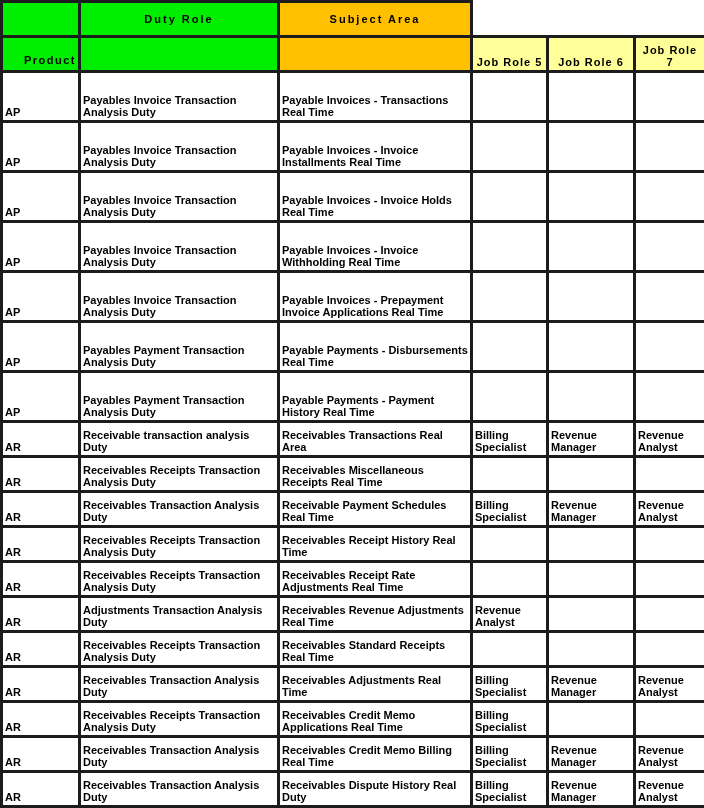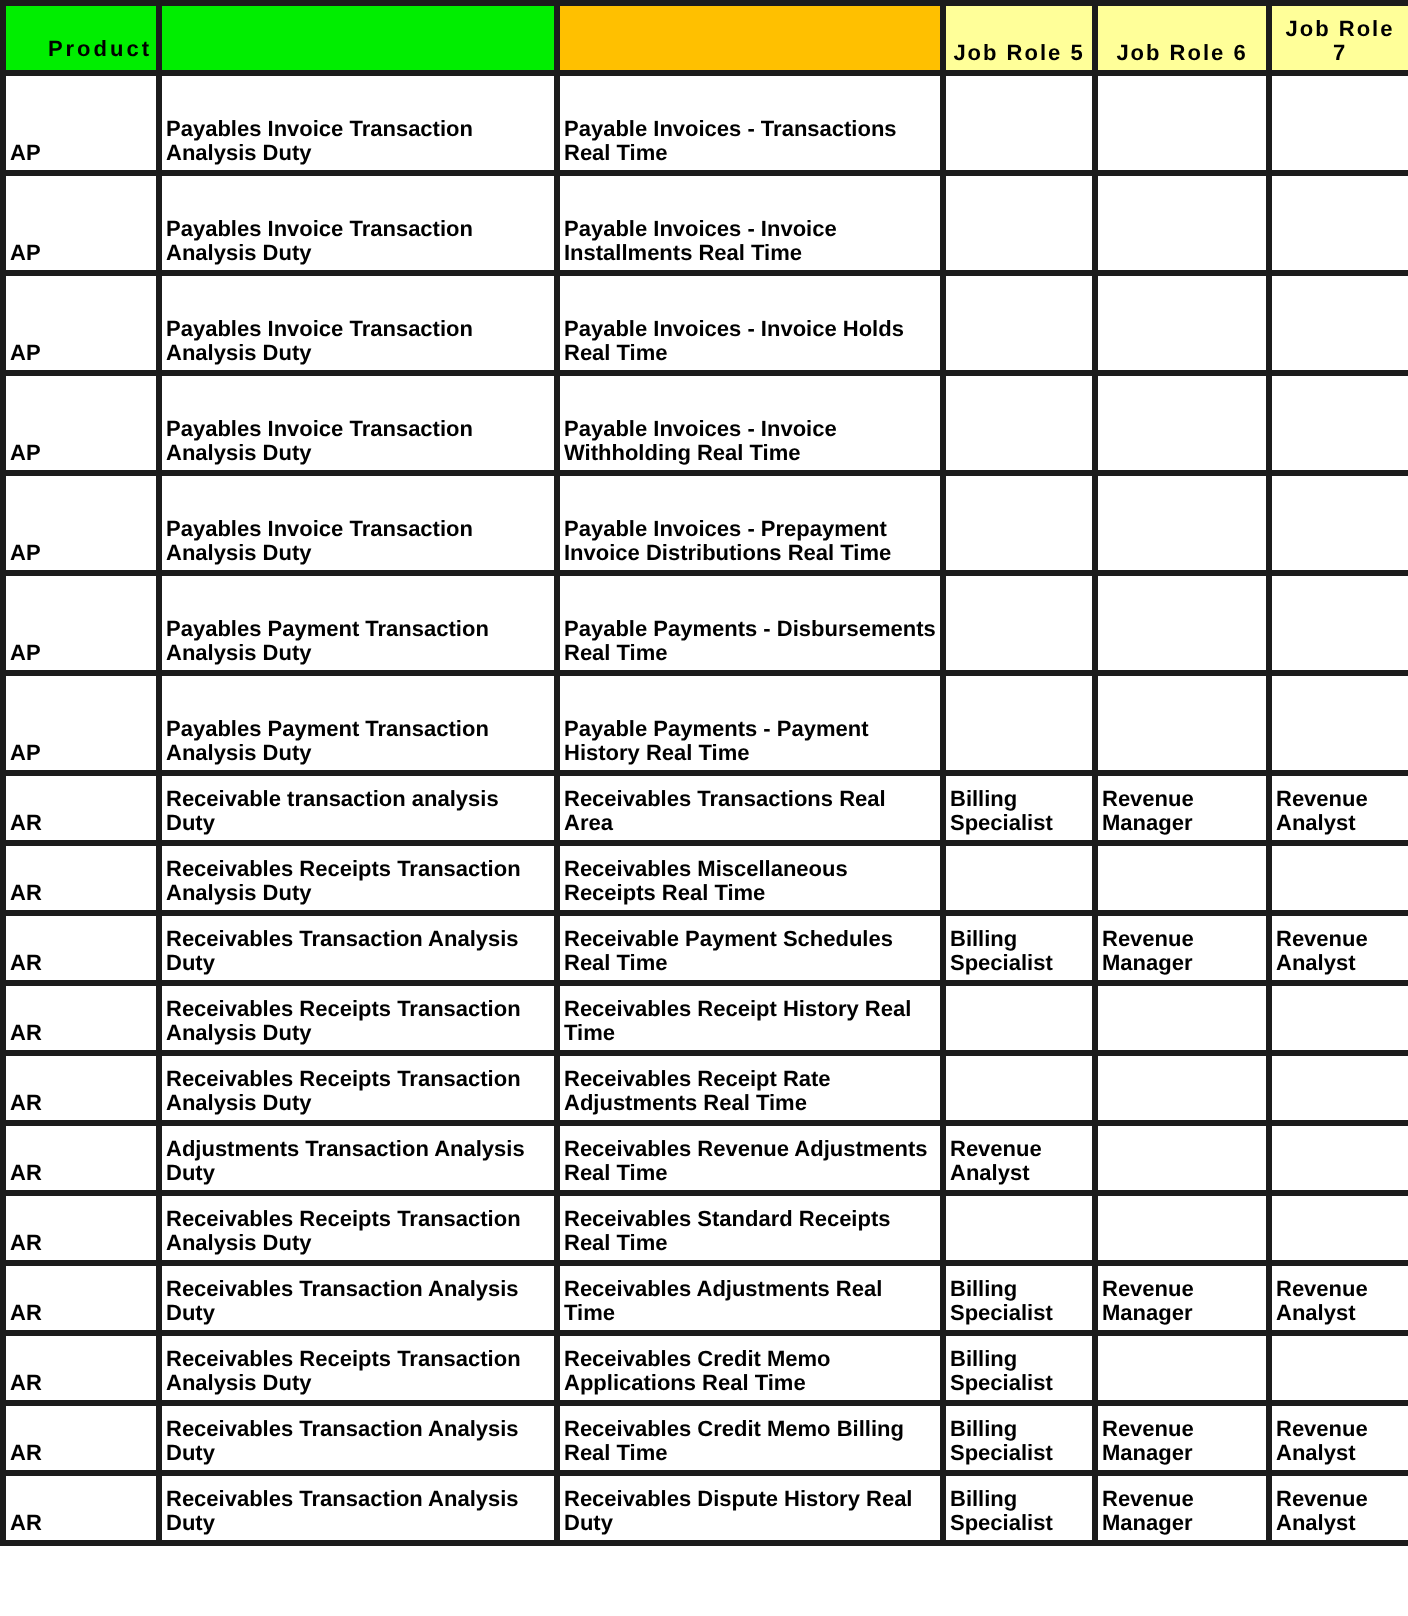--- a/index.html
+++ b/index.html
@@ -34,20 +34,26 @@
   <colgroup>
     <col style="width:78px">
     <col style="width:199px">
     <col style="width:193px">
     <col style="width:76px">
     <col style="width:87px">
     <col style="width:71px">
   </colgroup>
   <thead>
     <tr>
+      <th class="green"></th>
+      <th class="green band-hdr">Duty Role</th>
+      <th class="gold band-hdr">Subject Area</th>
+      <th class="blank-hdr" colspan="3"></th>
+    </tr>
+    <tr>
       <th class="green product-hdr">Product</th>
       <th class="green"></th>
       <th class="gold"></th>
       <th class="jr-hdr">Job Role 5</th>
       <th class="jr-hdr">Job Role 6</th>
       <th class="jr-hdr">Job Role 7</th>
     </tr>
   </thead>
   <tbody>
       <tr class="row-tall">
@@ -78,21 +84,21 @@
         <td>AP</td>
         <td>Payables Invoice Transaction Analysis Duty</td>
         <td>Payable Invoices - Invoice Withholding Real Time</td>
         <td></td>
         <td></td>
         <td></td>
       </tr>
       <tr class="row-tall">
         <td>AP</td>
         <td>Payables Invoice Transaction Analysis Duty</td>
-        <td>Payable Invoices - Prepayment Invoice Distributions Real Time</td>
+        <td>Payable Invoices - Prepayment Invoice Applications Real Time</td>
         <td></td>
         <td></td>
         <td></td>
       </tr>
       <tr class="row-tall">
         <td>AP</td>
         <td>Payables Payment Transaction Analysis Duty</td>
         <td>Payable Payments - Disbursements Real Time</td>
         <td></td>
         <td></td>

